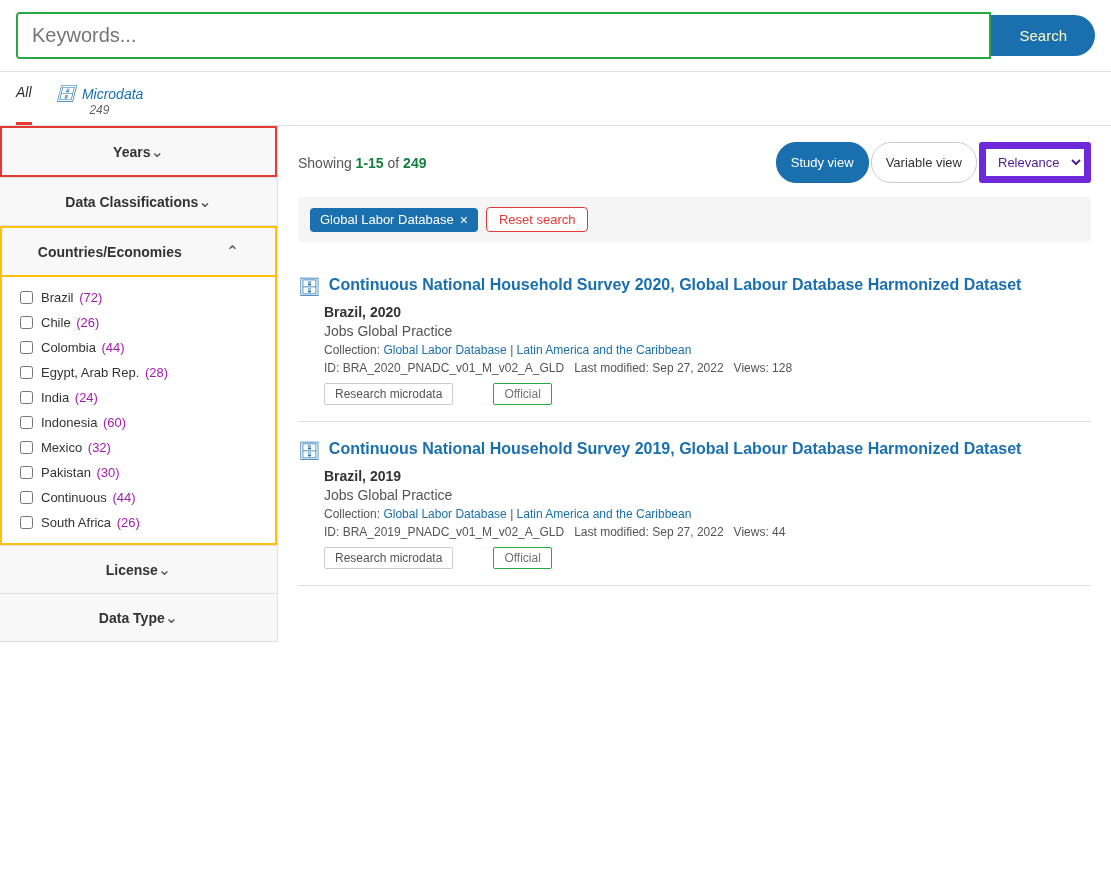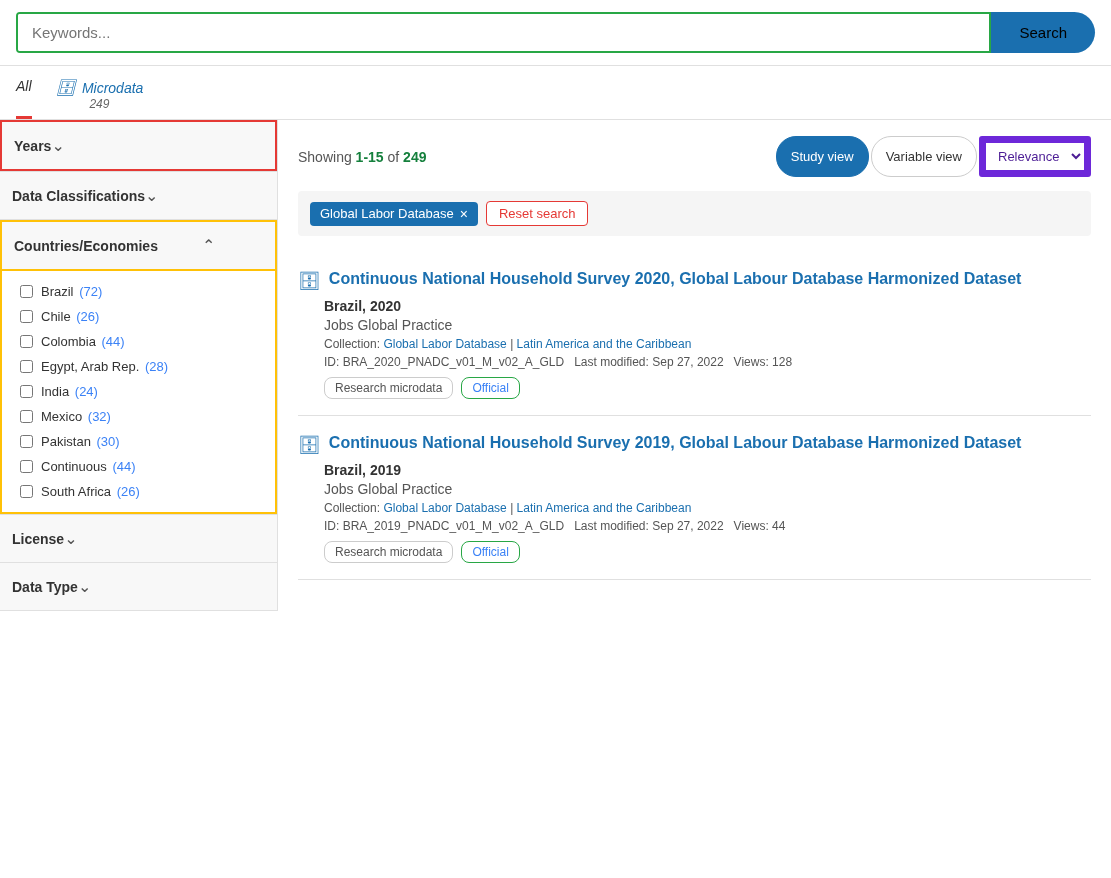--- a/index.html
+++ b/index.html
@@ -14,28 +14,28 @@
     }
     .search-input-wrapper {
       flex: 1;
       border: 2px solid #28a745;
       border-radius: 4px 0 0 4px;
       overflow: hidden;
     }
     .search-input {
       width: 100%;
       padding: 10px 14px;
-      font-size: 15px;
+      font-size: 20px;
       border: none;
       outline: none;
       color: #6d28d9;
     }
     .search-button {
       background: #1a6faf;
-      color: #000000;
+      color: #fef9c3;
       border: none;
       padding: 12px 28px;
       font-size: 15px;
       border-radius: 0 24px 24px 0;
       cursor: pointer;
       white-space: nowrap;
     }
 
     
     .tabs-container {
@@ -88,21 +88,21 @@
       width: 278px;
       min-width: 278px;
       border-right: 1px solid #e0e0e0;
       padding: 0;
     }
     .filter-section {
       border-bottom: 1px solid #e0e0e0;
     }
     .filter-header {
       display: flex;
-      justify-content: flex-start;
+      justify-content: center;
       align-items: center;
       padding: 14px 12px;
       cursor: pointer;
       background: #f8f8f8;
     }
     .filter-header.years-header {
       border: 2px solid #e53935;
       background: #f8f8f8;
     }
     .filter-header.countries-header {
@@ -138,21 +138,21 @@
       font-size: 13px;
     }
     .country-item input[type="checkbox"] {
       margin-right: 8px;
       cursor: pointer;
     }
     .country-name {
       color: #333;
     }
     .country-count {
-      color: #3b82f6;
+      color: #a21caf;
       margin-left: 2px;
     }
 
     
     .content-area {
       flex: 1;
       padding: 16px 20px;
     }
     .results-header {
       display: flex;
@@ -282,29 +282,30 @@
       color: #555;
       margin-bottom: 8px;
     }
     .result-tags {
       display: flex;
       gap: 8px;
       flex-wrap: wrap;
     }
     .tag {
       padding: 3px 10px;
-      border-radius: 8px;
+      border-radius: 2px;
       font-size: 12px;
       border: 1px solid #ccc;
       color: #555;
       background: #fff;
     }
     .tag.official {
       border-color: #28a745;
-      color: #3b82f6;
+      color: #737373;
+      margin-left: 32px;
     }
   </style>
 </head>
 <body>
 
 <div class="search-bar-container">
   <div class="search-input-wrapper">
     <input class="search-input" type="text" placeholder="Keywords..." style="">
   </div>
   <button class="search-button">Search</button>
@@ -369,20 +370,25 @@
             <span class="country-name">Egypt, Arab Rep.</span>
             <span class="country-count">&nbsp;(28)</span>
           </div>
           <div class="country-item">
             <input type="checkbox" style="">
             <span class="country-name">India</span>
             <span class="country-count">&nbsp;(24)</span>
           </div>
           <div class="country-item">
             <input type="checkbox" style="">
+            <span class="country-name">Indonesia</span>
+            <span class="country-count">&nbsp;(60)</span>
+          </div>
+          <div class="country-item">
+            <input type="checkbox" style="">
             <span class="country-name">Mexico</span>
             <span class="country-count">&nbsp;(32)</span>
           </div>
           <div class="country-item">
             <input type="checkbox" style="">
             <span class="country-name">Pakistan</span>
             <span class="country-count">&nbsp;(30)</span>
           </div>
           <div class="country-item">
             <input type="checkbox" style="">

